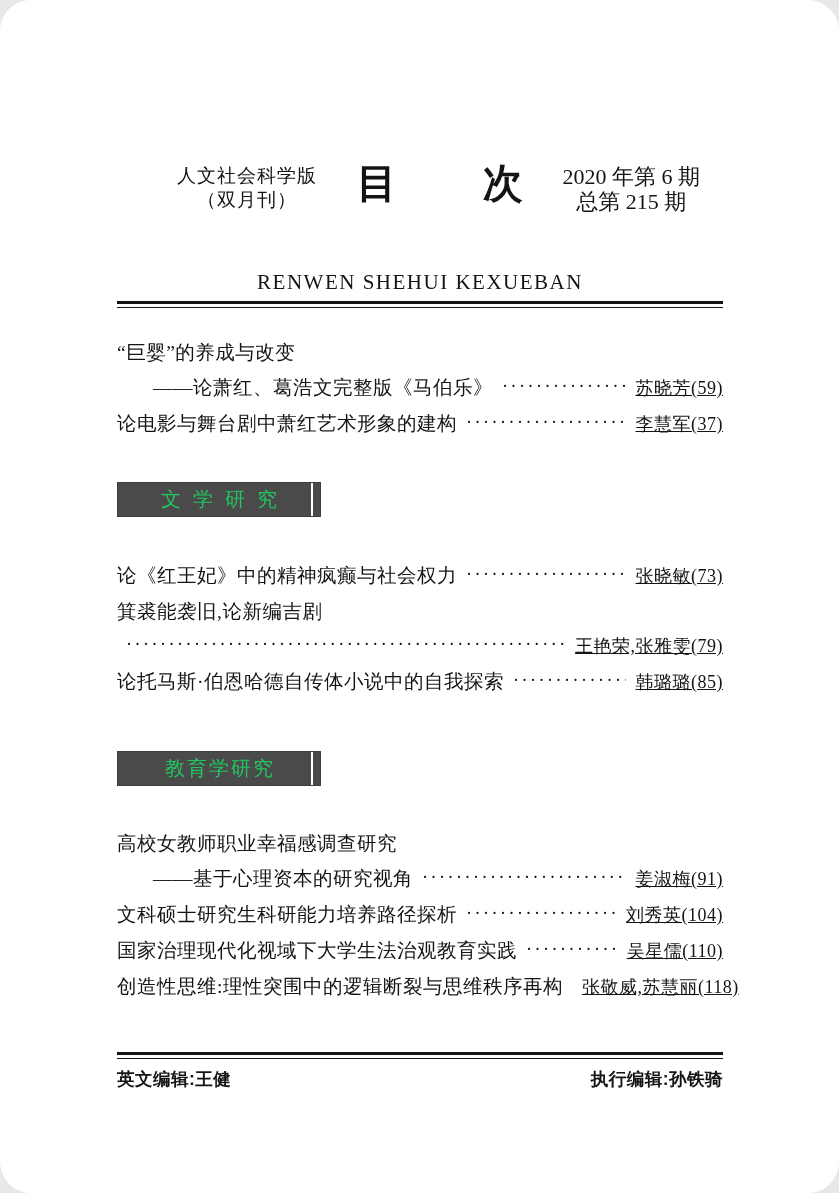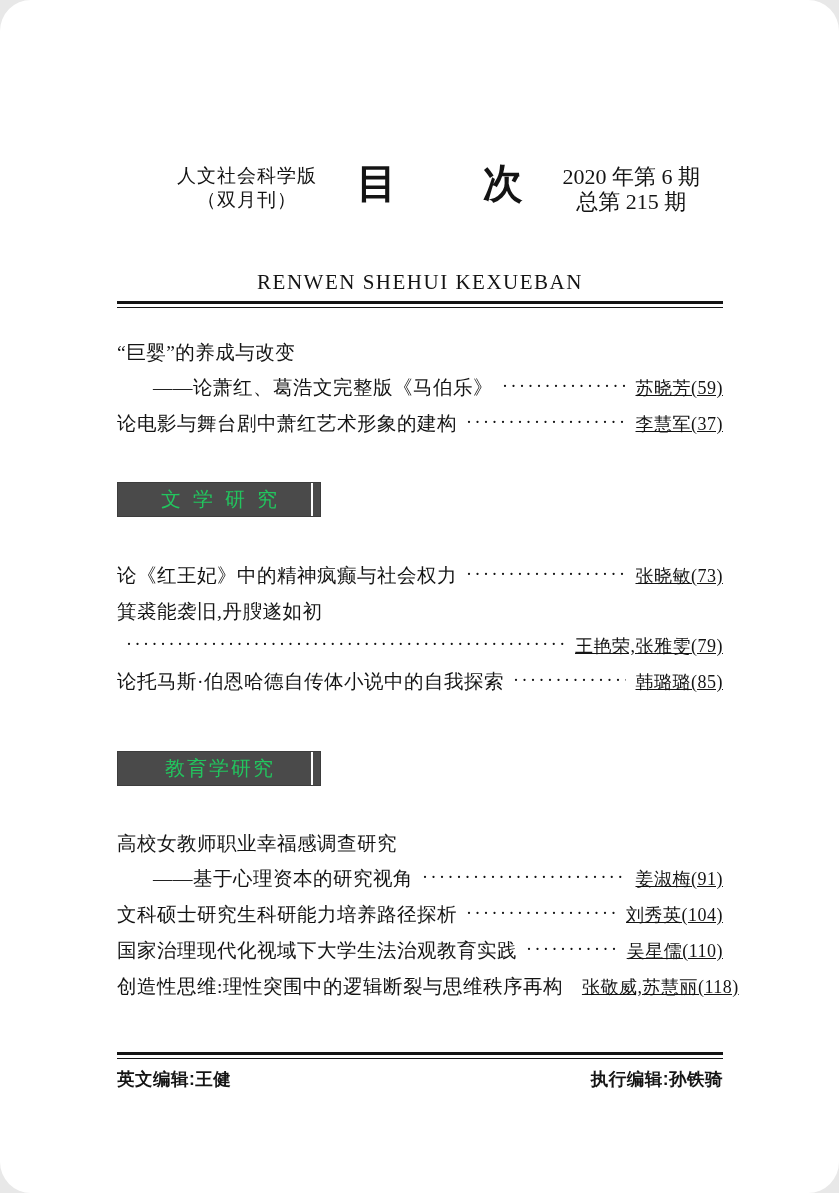--- a/index.html
+++ b/index.html
@@ -140,21 +140,21 @@
       <span class="sp-wide">文学研究</span>
     </div>
 
     <div class="group g2">
       <div class="row">
         <span class="title">论《红王妃》中的精神疯癫与社会权力</span>
         <span class="leader"></span>
         <span class="byline">张晓敏(73)</span>
       </div>
       <div class="row">
-        <span class="title">箕裘能袭旧,丹膄遂如初</span>
+        <span class="title">箕裘能袭旧,论新编吉剧</span>
       </div>
       <div class="row indent">
         <span class="leader"></span>
         <span class="byline">王艳荣,张雅雯(79)</span>
       </div>
       <div class="row">
         <span class="title">论托马斯·伯恩哈德自传体小说中的自我探索</span>
         <span class="leader"></span>
         <span class="byline">韩璐璐(85)</span>
       </div>

